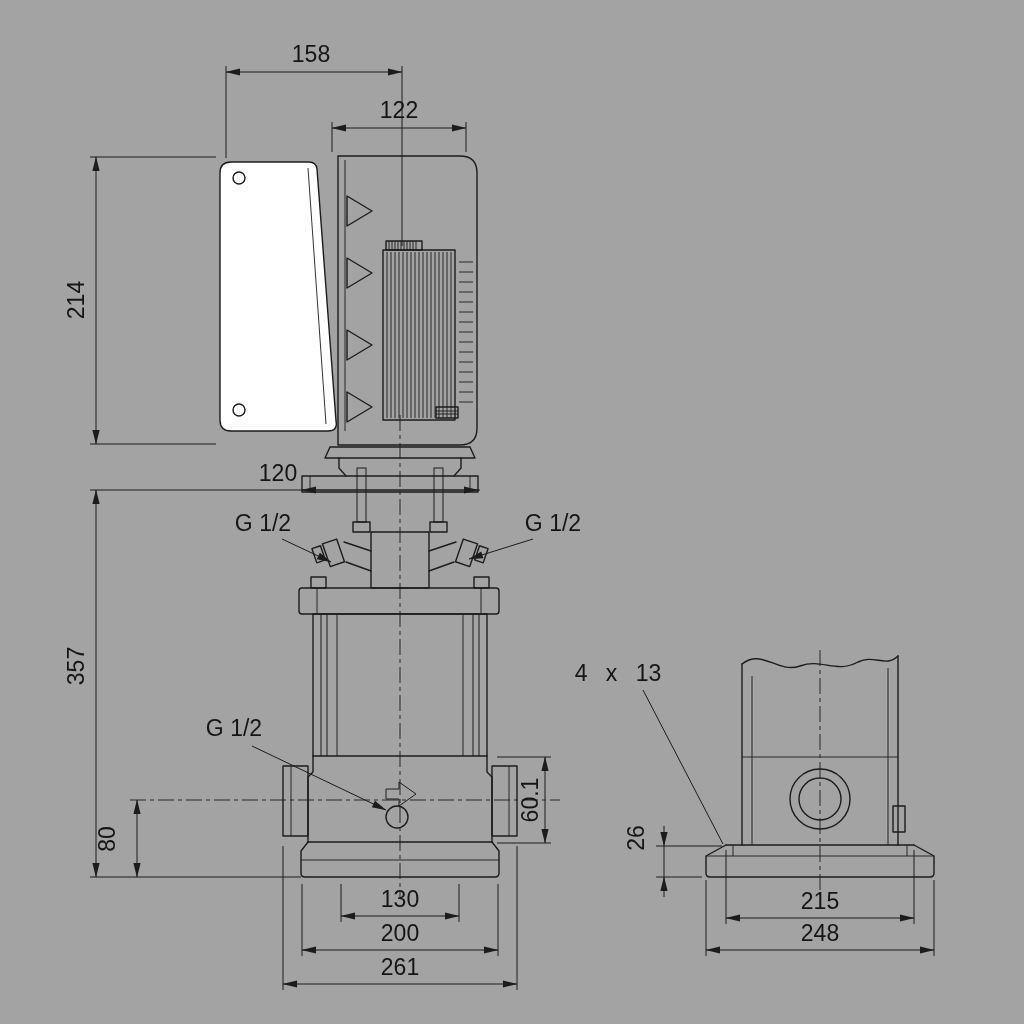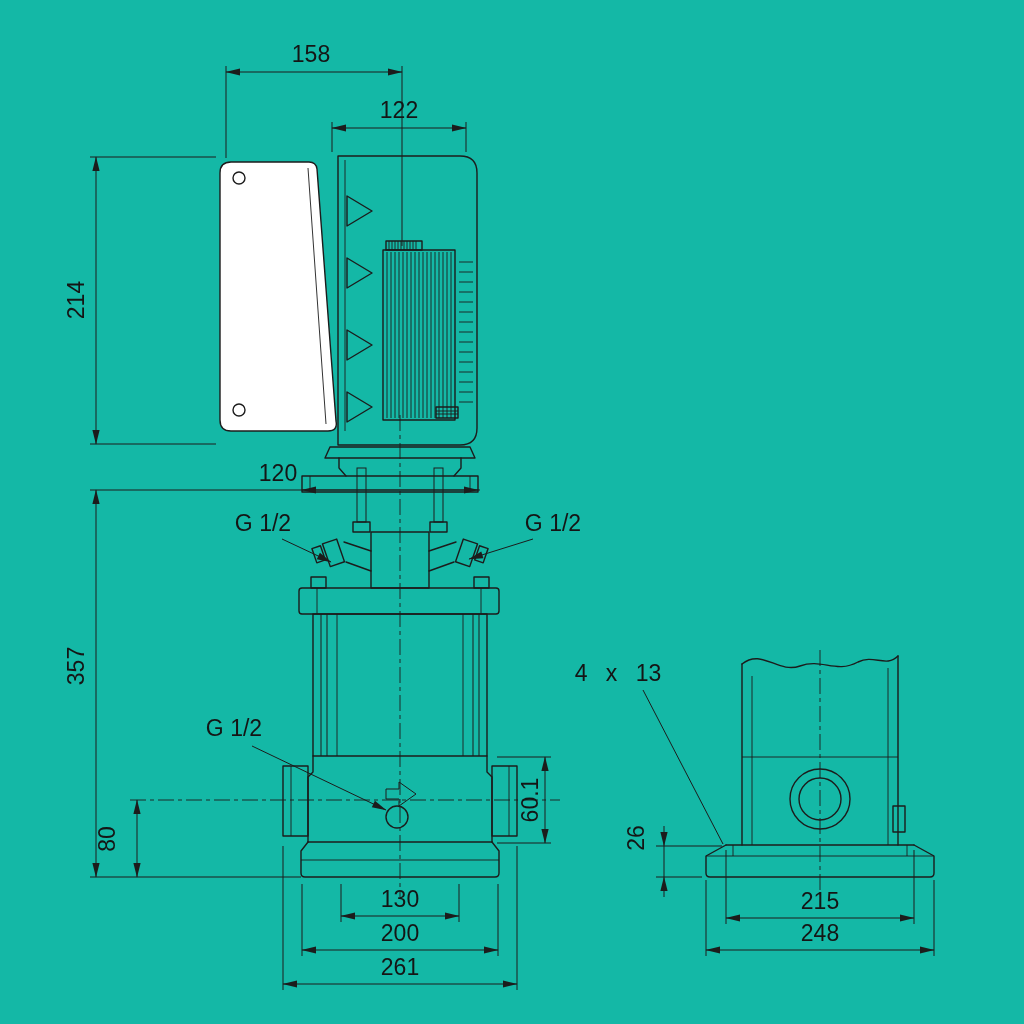--- a/index.html
+++ b/index.html
@@ -1,16 +1,16 @@
 <!DOCTYPE html>
 <html><head>
 <meta charset="utf-8">
 <style>
   html,body{margin:0;padding:0;background:#ffffff;}
-  .stage{width:1024px;height:1024px;position:relative;background:#14b8a6;}
+  .stage{width:1024px;height:1024px;position:relative;background:#a3a3a3;}
   svg{display:block;}
   text{font-family:"Liberation Sans","DejaVu Sans",sans-serif;font-size:23px;fill:#151515;}
   .wide{word-spacing:12px;}
   .obj{stroke:#1c1c1c;fill:none;stroke-width:1.4;stroke-linejoin:round;stroke-linecap:round;}
   .thin{stroke:#1c1c1c;fill:none;stroke-width:0.9;}
   .dim{stroke:#1c1c1c;fill:none;stroke-width:1;}
   .cl{stroke:#1c1c1c;fill:none;stroke-width:0.9;stroke-dasharray:16 4 4 4;}
   .whitefill{fill:#ffffff;stroke:#1c1c1c;stroke-width:1.4;}
 </style>
 </head>

